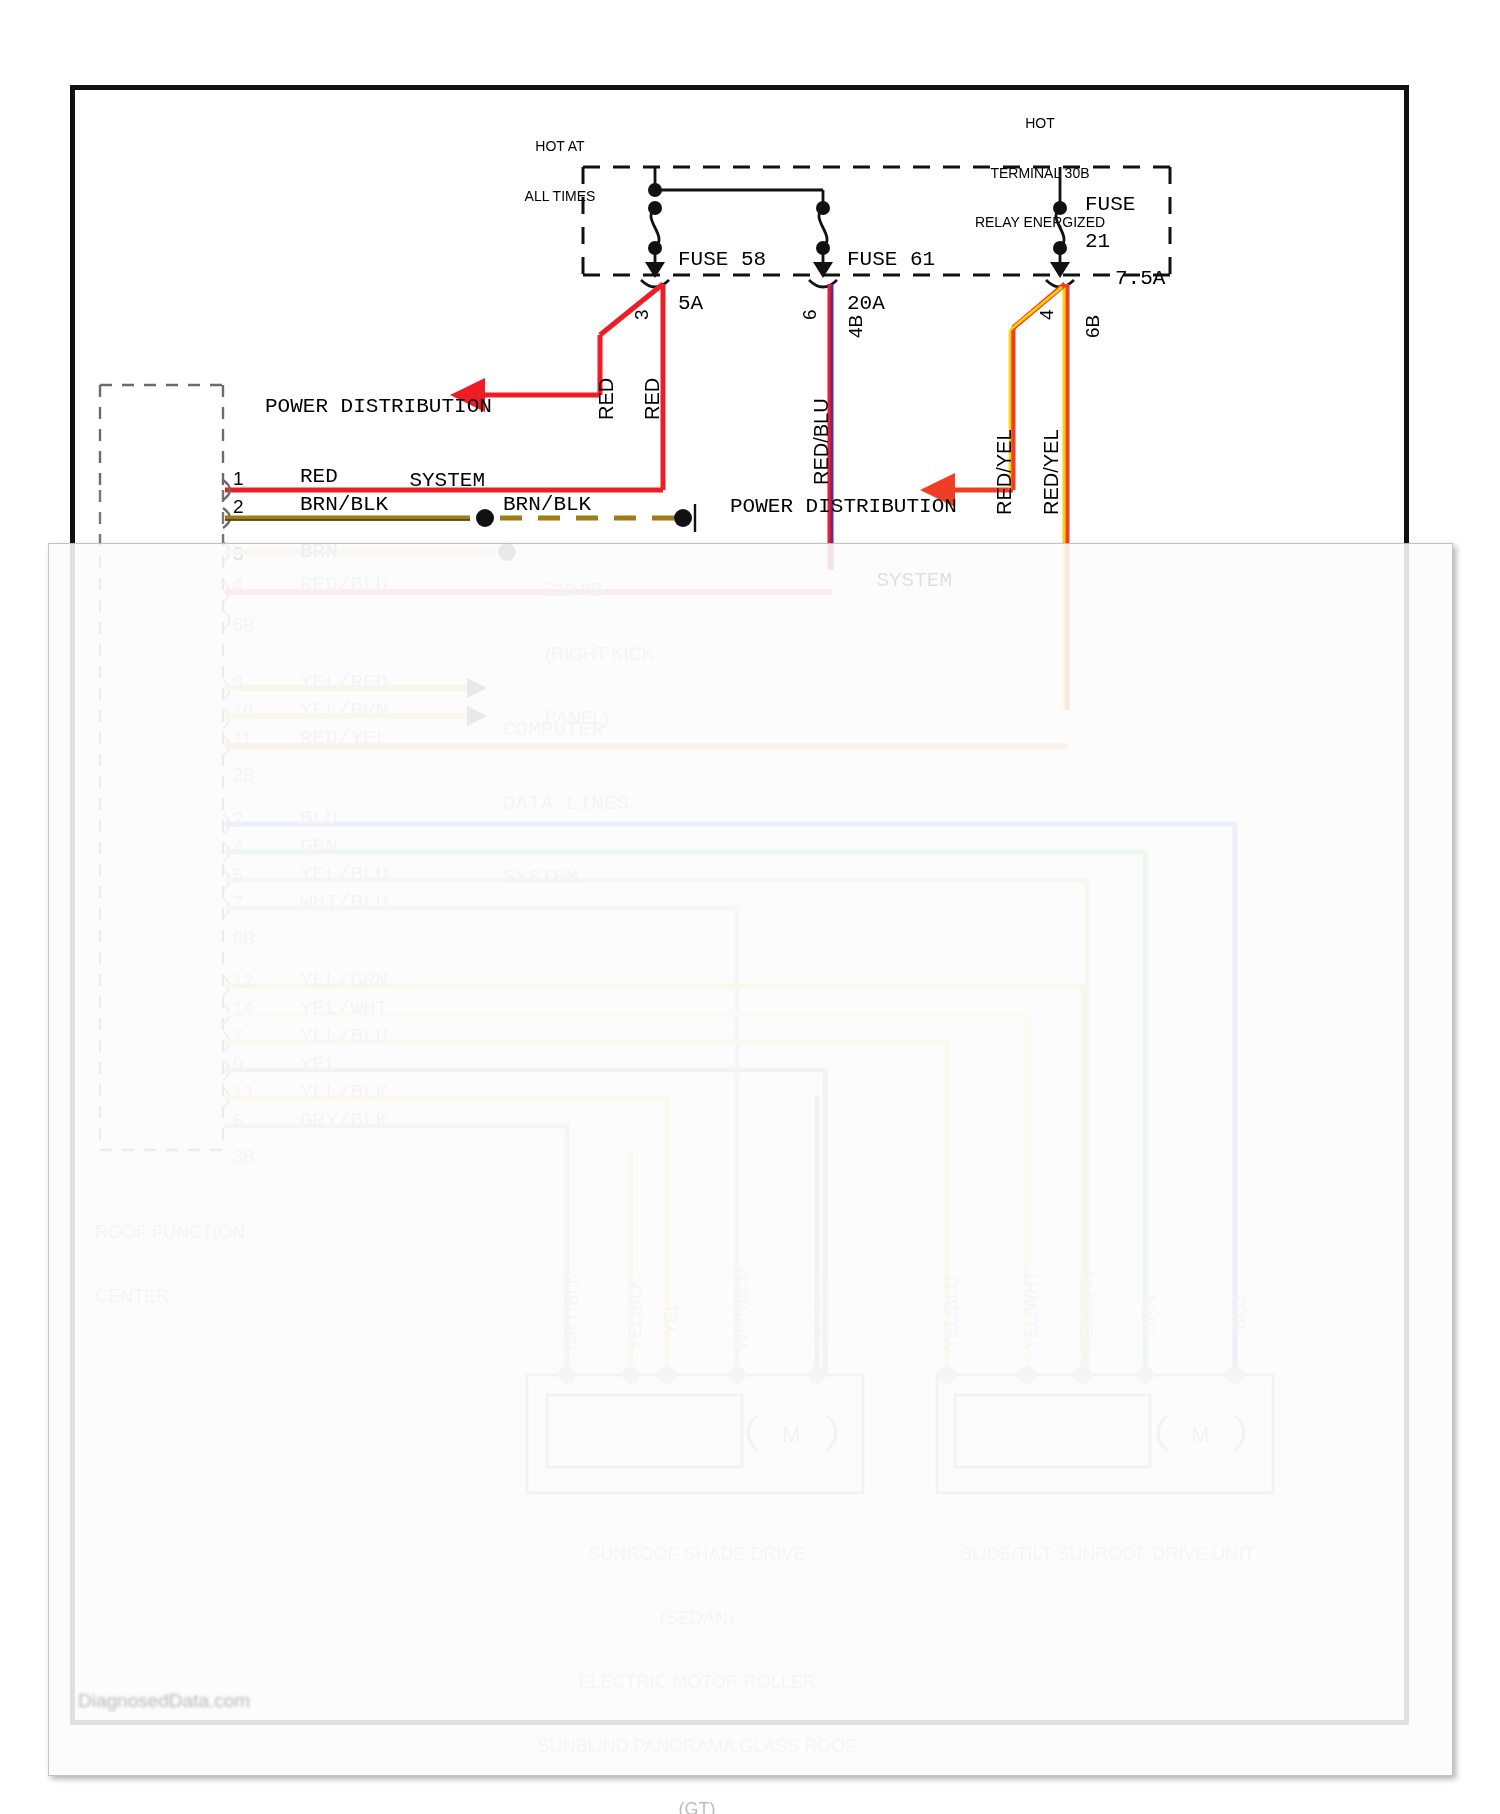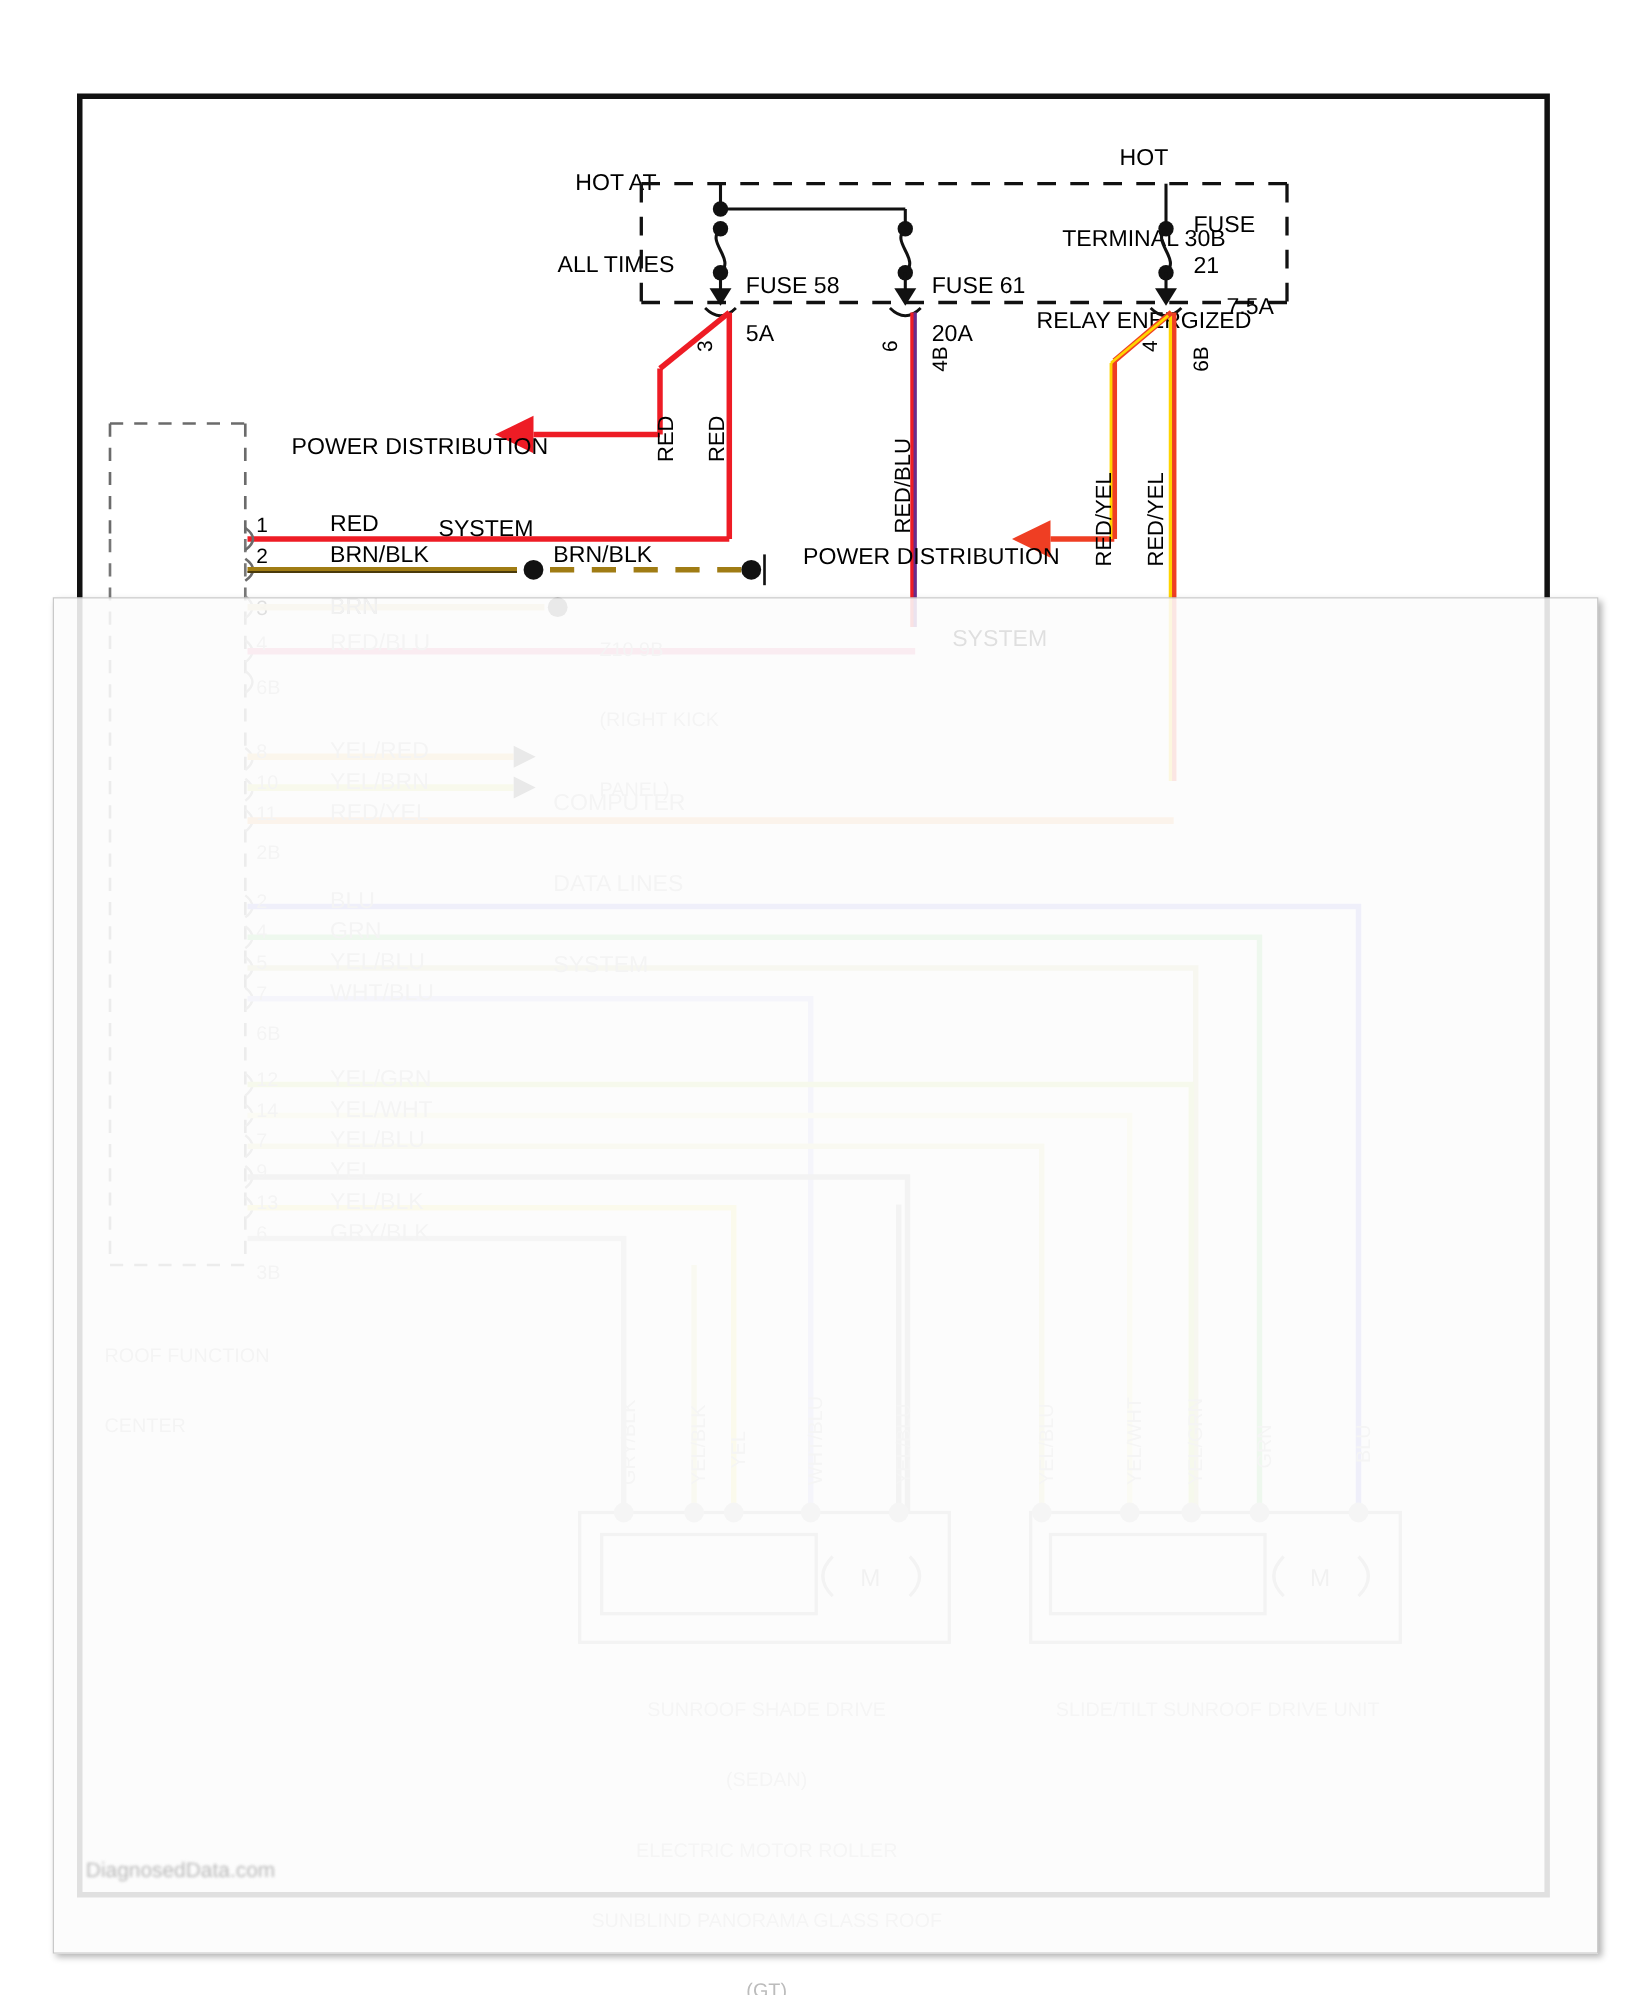--- a/index.html
+++ b/index.html
@@ -36,22 +36,22 @@
   svg.layer { overflow: visible; }
 
   
   .txt {
     position: absolute;
     font-family: "Liberation Sans", sans-serif;
     color: #000000;
     white-space: pre;
     line-height: 1.18;
   }
-  .t-head   { font-size: 21px; text-align: center; }
-  .t-label  { font-size: 21px; }
+  .t-head   { font-size: 14px; text-align: center; }
+  .t-label  { font-size: 21px; font-family: Liberation Mono, monospace; }
   .t-pin    { font-size: 19px; }
   .t-wire   { font-size: 20px; }
   .t-small  { font-size: 18px; }
   .vert {
     transform-origin: left top;
     transform: rotate(-90deg);
   }
 
   
   #fade-overlay {

